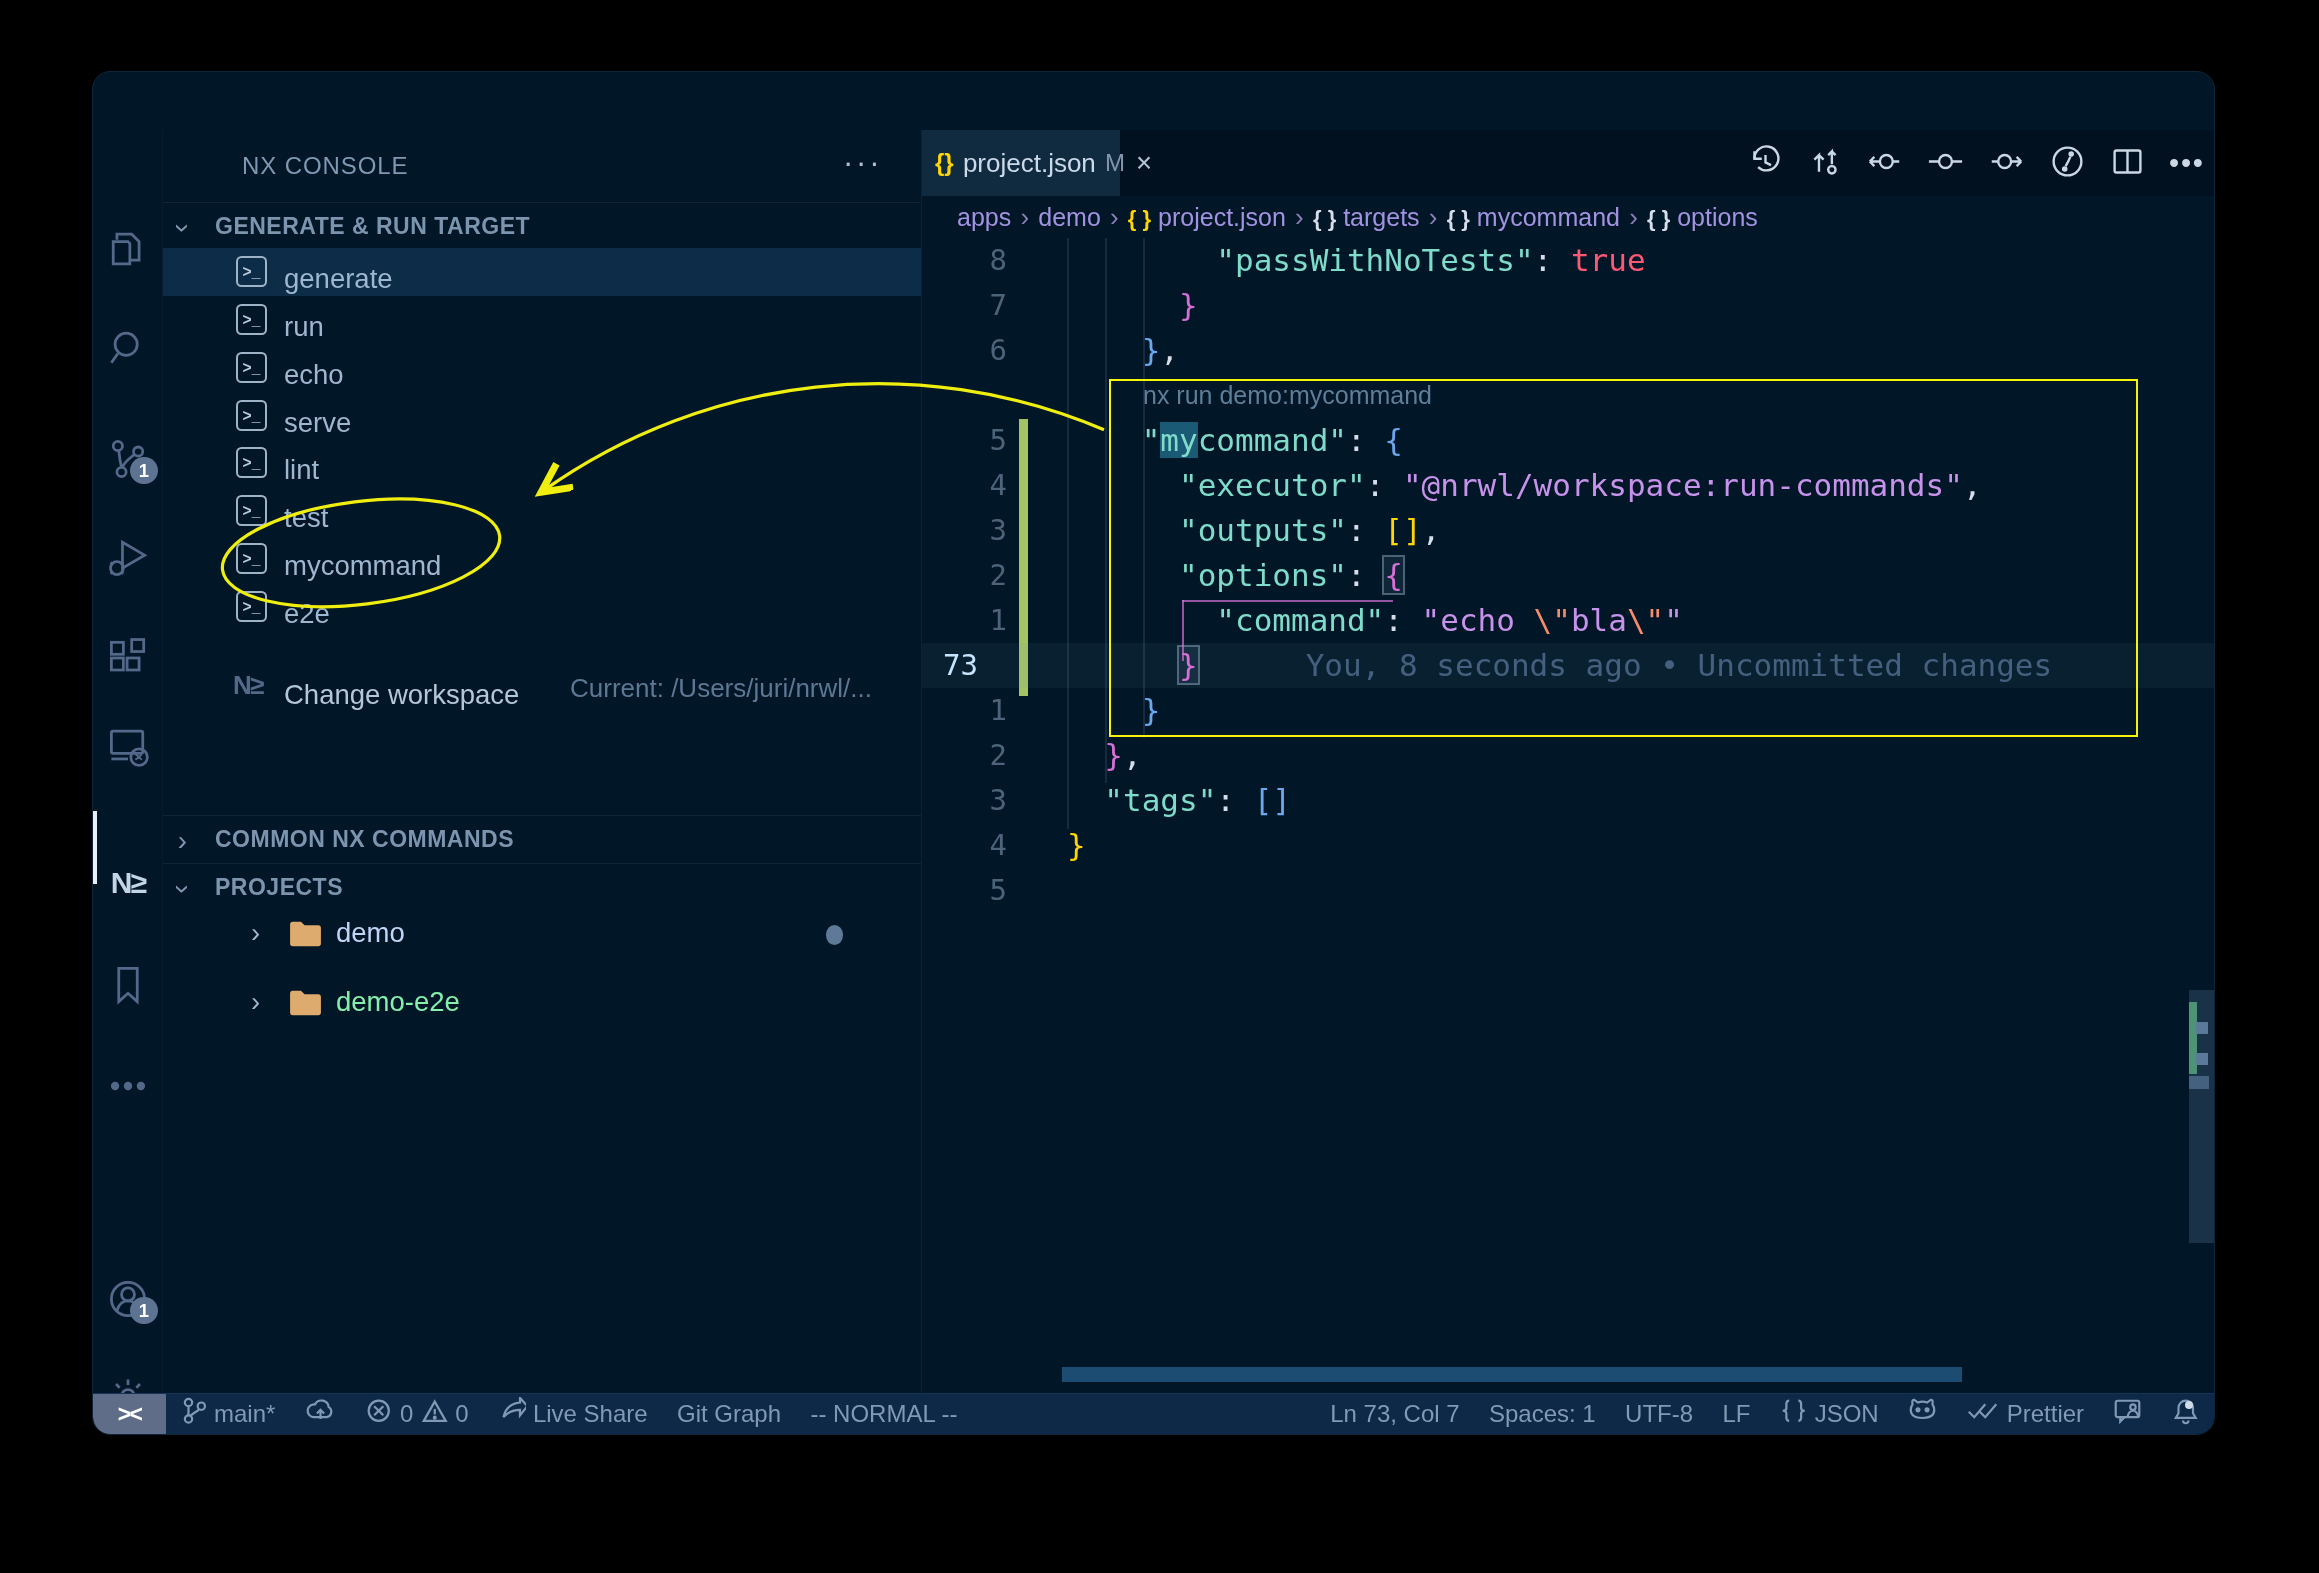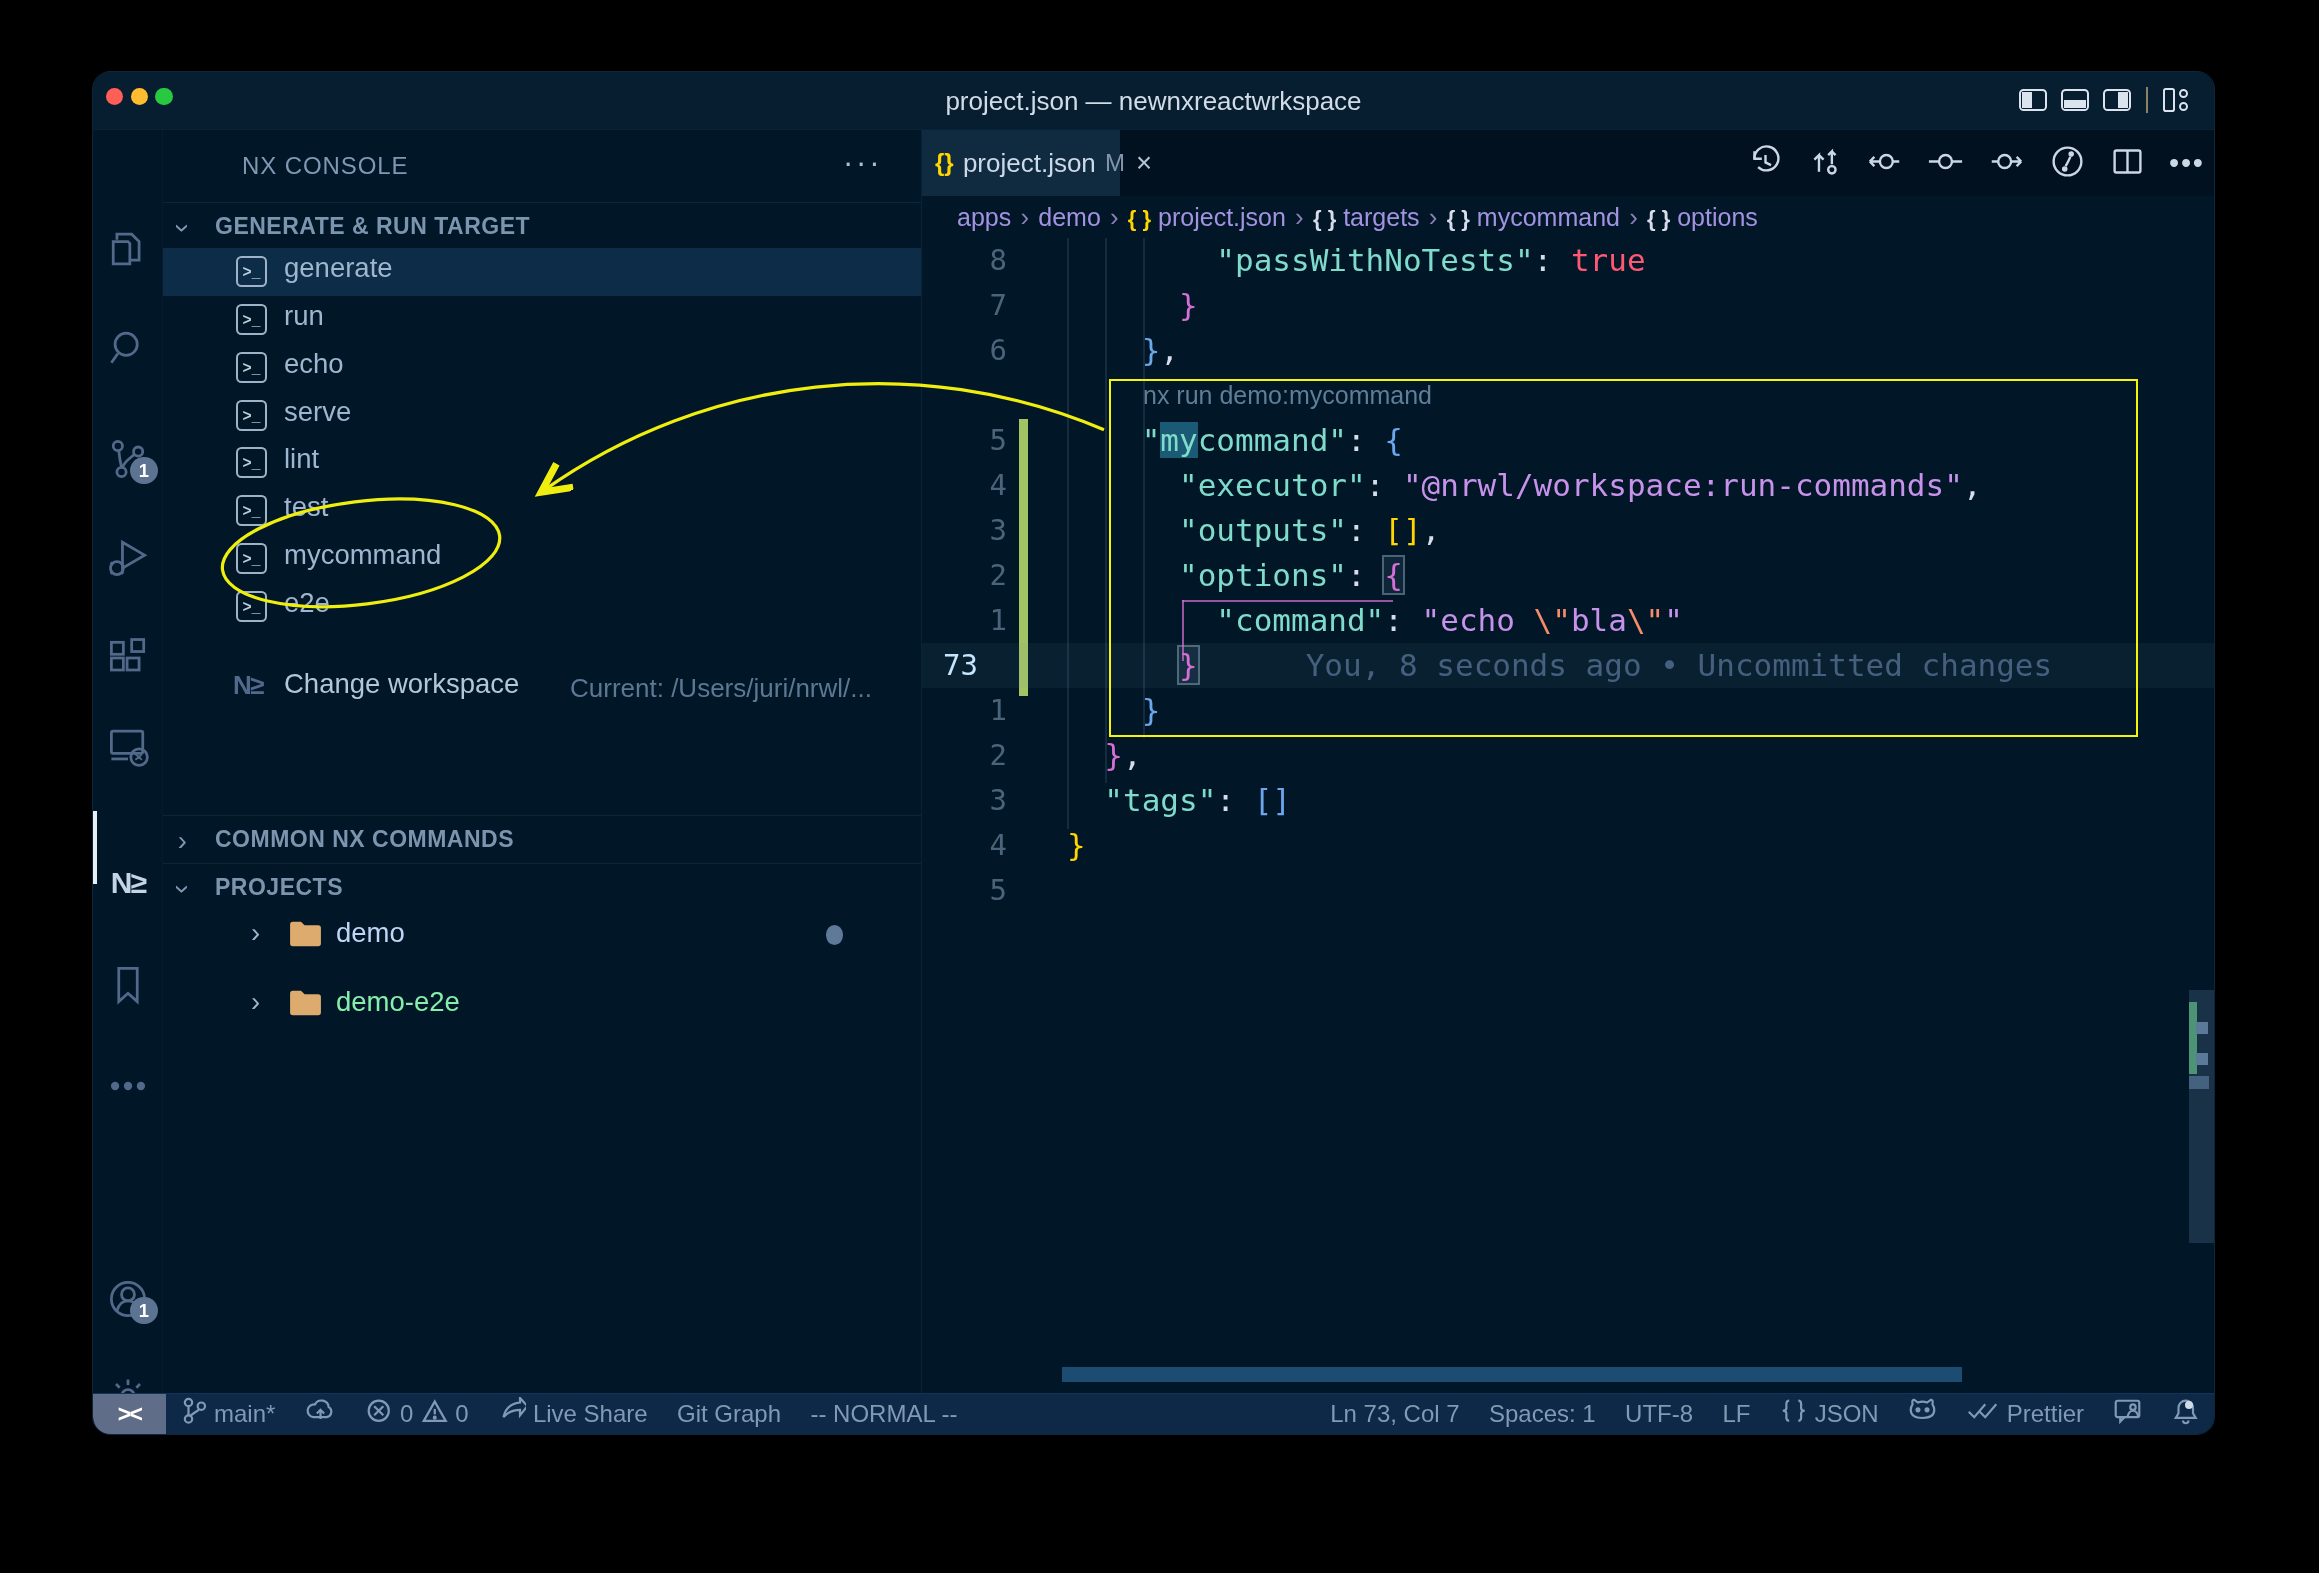--- a/index.html
+++ b/index.html
@@ -51,21 +51,21 @@
   .section { position:absolute; left:0; right:0; height:46px; border-top:0.9px solid #0e2438; }
   .section .chev { position:absolute; left:14.7px; top:9.2px; color:#7f99b3; font-size:27.5px; }
   .section .lbl { position:absolute; left:52px; top:10px; font-size:23px; font-weight:bold;
                   color:#7c95ae; letter-spacing:0.5px; }
   .chev-r { display:inline-block; }
   .chev-d { display:inline-block; transform:rotate(90deg); }
   .titem { position:absolute; left:0; right:0; height:48px; }
   .titem.selected { background:#0d2c48; }
   .termico { position:absolute; left:73px; top:8.3px; width:31px; height:31px; border:2.3px solid #9fb3c8;
              border-radius:5.5px; color:#bccede; font-size:15.6px; font-weight:bold; text-align:center; line-height:27.5px; }
-  .titem .lbl { position:absolute; left:121px; top:4px; font-size:27.5px; color:#9fb6cf; }
+  .titem .lbl { position:absolute; left:121px; top:15px; font-size:27.5px; color:#9fb6cf; }
   .titem .nxico { position:absolute; left:70px; top:5.5px; }
   .titem .cur { position:absolute; left:407px; top:9.2px; font-size:26px; color:#5c7893; }
   .proj { position:absolute; left:0; right:0; height:48px; }
   .proj .chev { position:absolute; left:88px; top:7.3px; color:#9fb6cf; font-size:27.5px; }
   .proj .folder { position:absolute; left:125px; top:9.2px; }
   .proj .lbl { position:absolute; left:173px; top:7.3px; font-size:27.5px; }
   .proj .dot { position:absolute; left:663px; top:14.7px; width:17.4px; height:20px; border-radius:50%; background:#5f7a98; }
 
   
   .tabstrip { position:absolute; left:0; top:0; right:0; height:66px; background:#021120; display:flex; }
@@ -133,47 +133,20 @@
   .belldot { position:absolute; width:8.3px; height:8.3px; border-radius:50%; background:#cfdce8; margin-left:13px; margin-top:-18.4px; }
 
   
   .overlay { position:absolute; left:0; top:0; width:2320px; height:1574px; pointer-events:none; }
 </style>
 </head>
 <body>
 
 <div class="win">
 
-  <div class="titlebar">
-    <div class="lights">
-      <div class="light" style="background:#ff5f57"></div>
-      <div class="light" style="background:#febc2e"></div>
-      <div class="light" style="background:#28c840"></div>
-    </div>
-    <div class="title">project.json — newnxreactwrkspace</div>
-    <div class="winctl">
-      <div class="splitico l">
-          <i></i>
-        </div>
-      <div class="splitico b">
-          <i></i>
-        </div>
-      <div class="splitico r">
-          <i></i>
-        </div>
-      <div class="wsep"></div>
-      <div class="layico">
-        <span class="bar"></span>
-          <span class="dots">
-            <b></b>
-            <b></b>
-          </span>
-      </div>
-    </div>
-  </div>
 
   <div class="main">
 
     <div class="activitybar" id="activitybar">
       <div class="actindic" style="top:681px;height:73px;"></div>
     <div class="act" style="top: 91px;">
           <svg width="48" height="48" viewBox="0 0 52 52">
             <path d="M14 16 v-6 h16 l8 8 v20 h-10"></path>
             <path d="M10 18 h16 l2 2 v22 h-18 z"></path>
           </svg>

